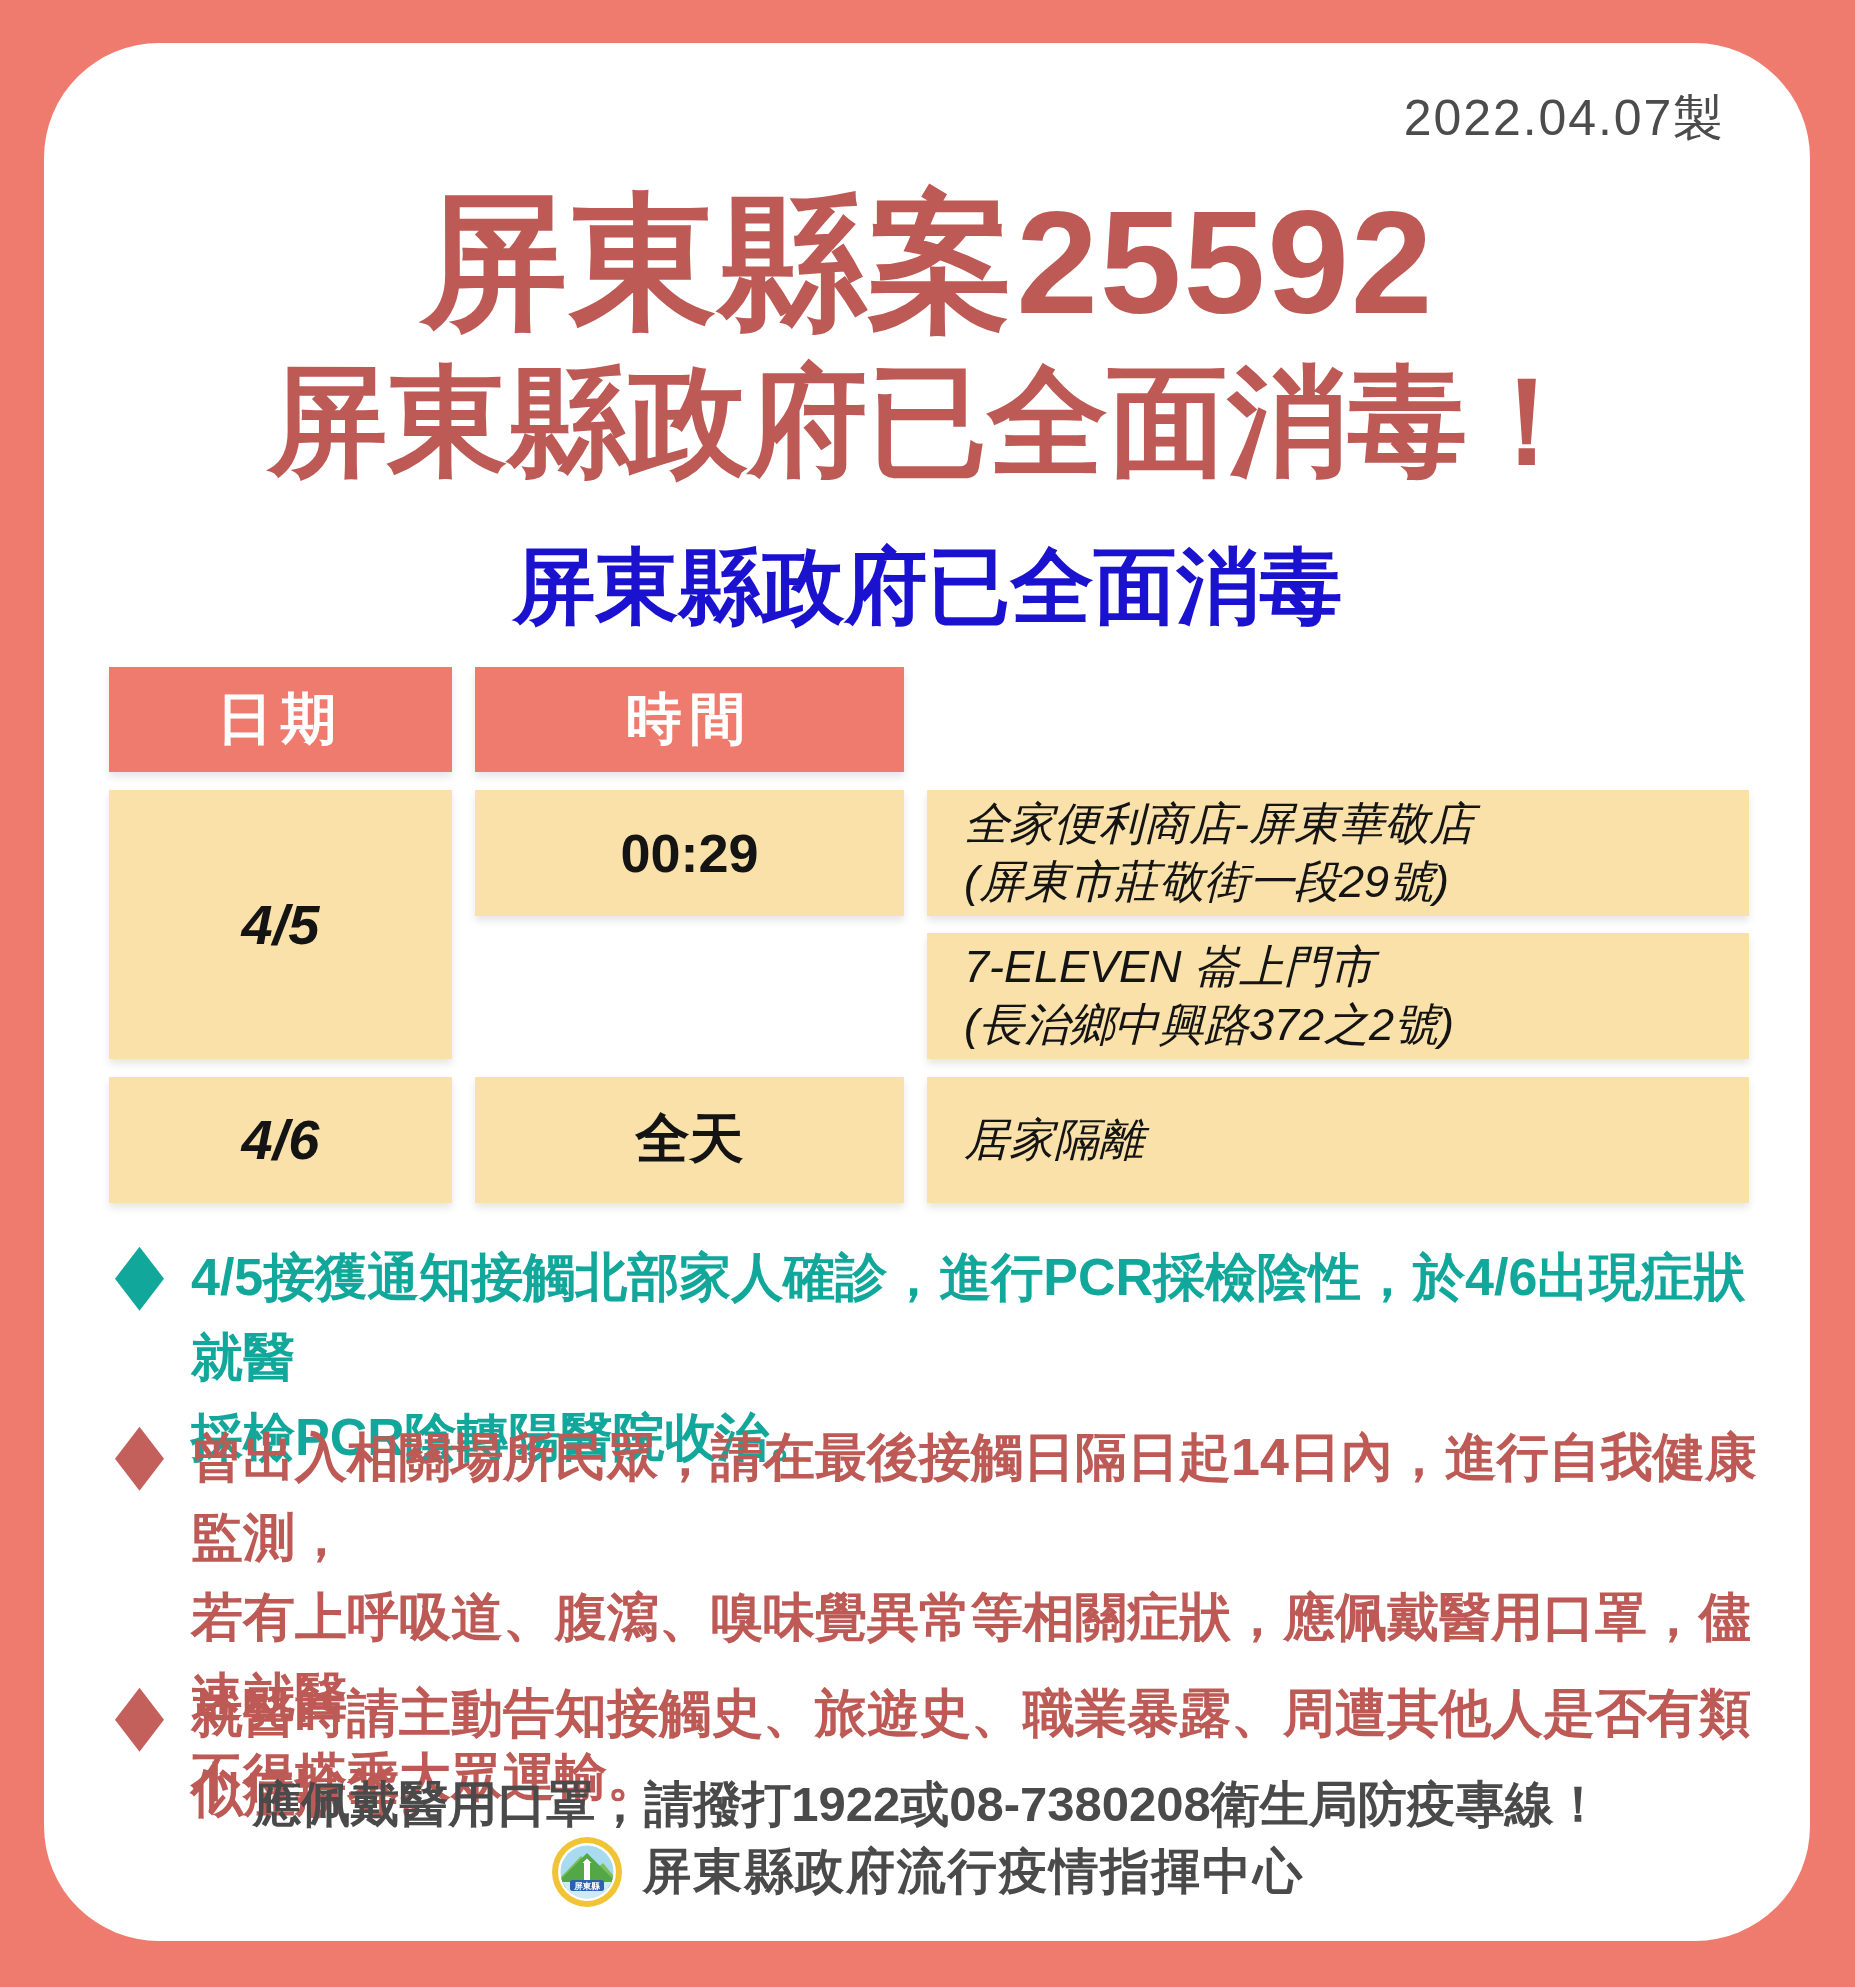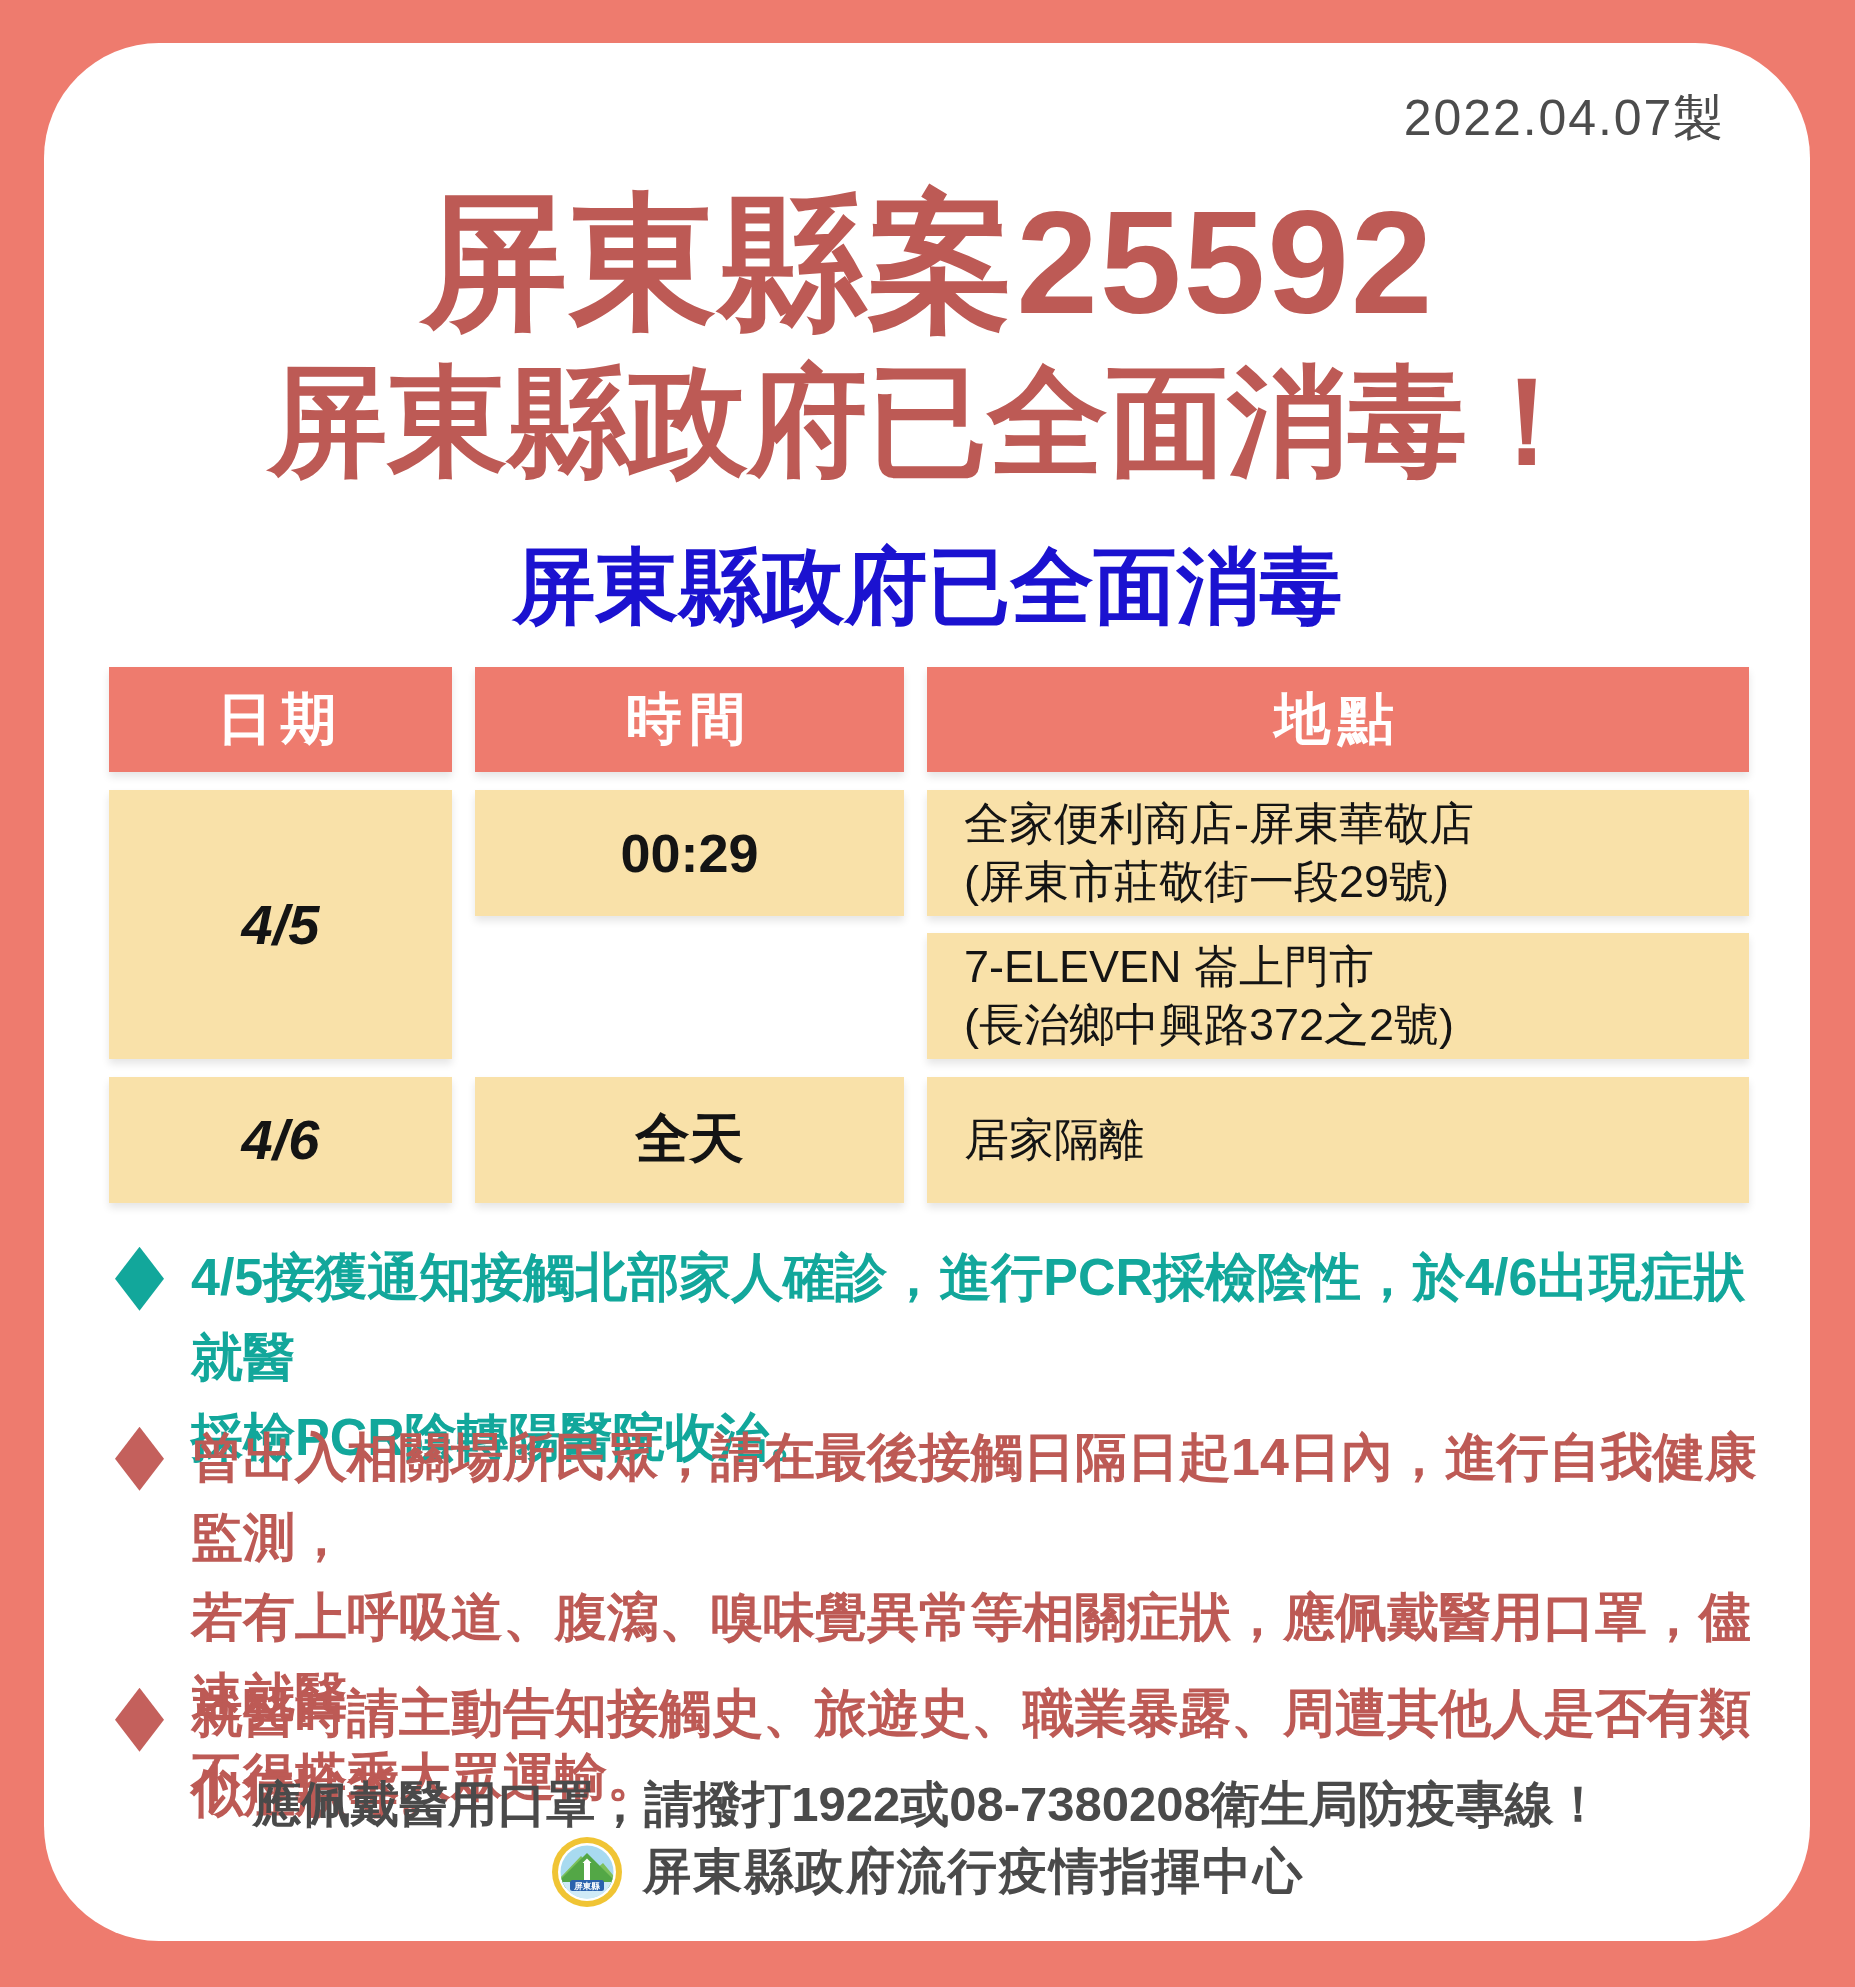--- a/index.html
+++ b/index.html
@@ -47,20 +47,21 @@
     display:flex;align-items:center;justify-content:center;
     box-shadow:0 4.9px 7.8px rgba(0,0,0,.10);
   }
   .td.date{font-size:56px;font-weight:700;font-style:italic;}
   .td.time{font-size:54px;font-weight:700;}
   .td.loc{
     justify-content:flex-start;text-align:left;
     padding-left:37px;padding-right:6px;
     font-size:45px;line-height:58px;font-weight:500;
     white-space:pre-line;
+    font-style:italic;
   }
   .note{
     position:absolute;left:115px;width:1655px;
     display:flex;align-items:flex-start;
   }
   .note .diamond{
     width:49px;height:64px;flex-shrink:0;margin-top:9.7px;
     clip-path:polygon(50% 0,100% 50%,50% 100%,0 50%);
   }
   .note .ntext{
@@ -95,21 +96,20 @@
 
 <div class="made-date">2022.04.07製</div>
 
 <div class="title1">屏東縣案25592</div>
 <div class="title2">屏東縣政府已全面消毒！</div>
 <div class="subtitle">屏東縣政府已全面消毒</div>
 
 <div class="ftable">
   <div class="th" style="grid-area:1/1">日期</div>
   <div class="th" style="grid-area:1/2">時間</div>
-  <div class="th" style="grid-area:1/3">地點</div>
 
   <div class="td date" style="grid-row:2/span 2;grid-column:1">4/5</div>
   <div class="td time" style="grid-area:2/2">00:29</div>
   <div class="td loc" style="grid-area:2/3">全家便利商店-屏東華敬店
 (屏東市莊敬街一段29號)</div>
 
   <div class="td loc" style="grid-area:3/3">7-ELEVEN 崙上門市
 (長治鄉中興路372之2號)</div>
 
   <div class="td date" style="grid-area:4/1">4/6</div>

